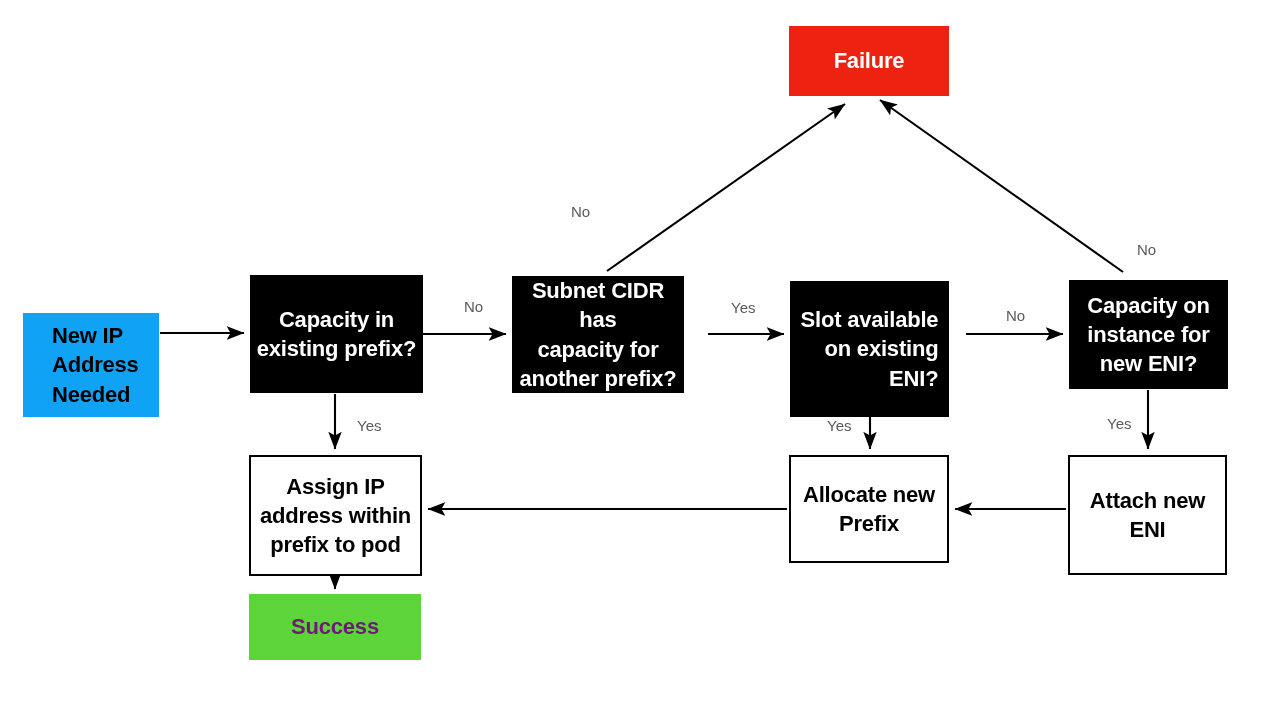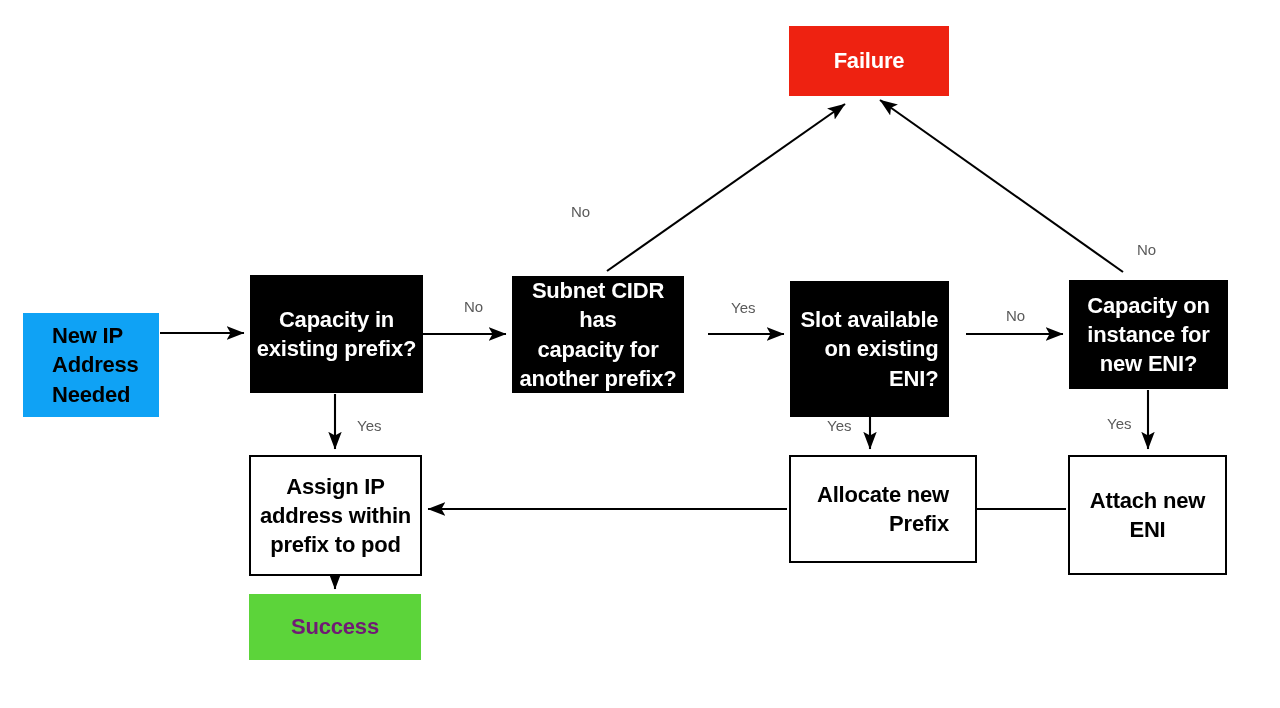--- a/index.html
+++ b/index.html
@@ -151,21 +151,21 @@
   <div class="node decision" style="left:1069px; top:280px; width:159px; height:109px;">Capacity on
 instance for
 new ENI?</div>
 
   <div class="node failure" style="left:789px; top:26px; width:160px; height:70px;">Failure</div>
 
   <div class="node process" style="left:249px; top:455px; width:173px; height:121px;">Assign IP
 address within
 prefix to pod</div>
 
-  <div class="node process" style="left:789px; top:455px; width:188px; height:108px;text-align:right;">Allocate new
+  <div class="node process" style="left:789px; top:455px; width:160px; height:108px;">Allocate new
 Prefix</div>
 
   <div class="node process" style="left:1068px; top:455px; width:159px; height:120px;">Attach new
 ENI</div>
 
   <div class="node success" style="left:249px; top:594px; width:172px; height:66px;">Success</div>
 
   <div class="edge-label" style="left:464px; top:299px;">No</div>
 
   <div class="edge-label" style="left:357px; top:418px;">Yes</div>

